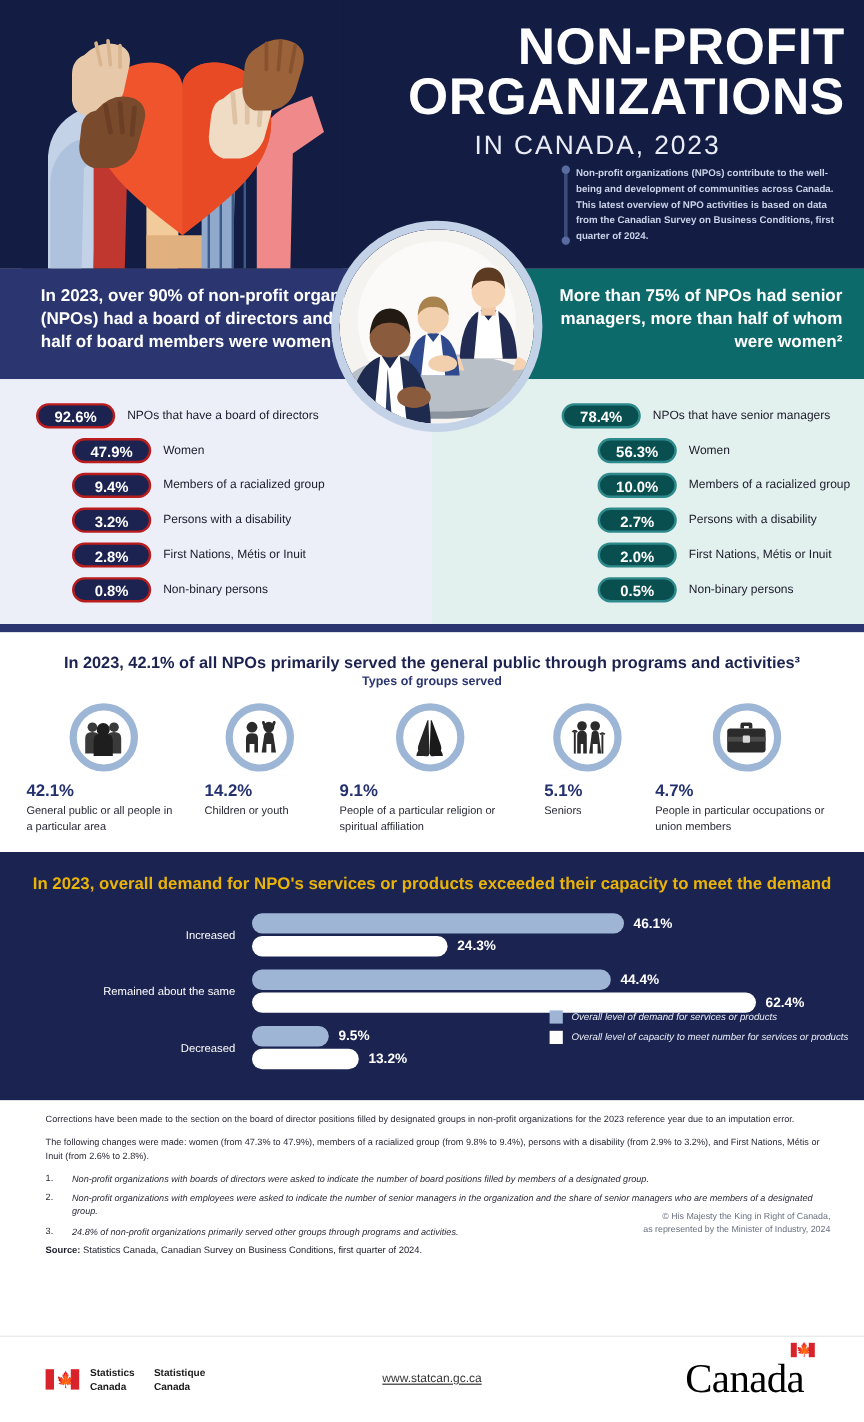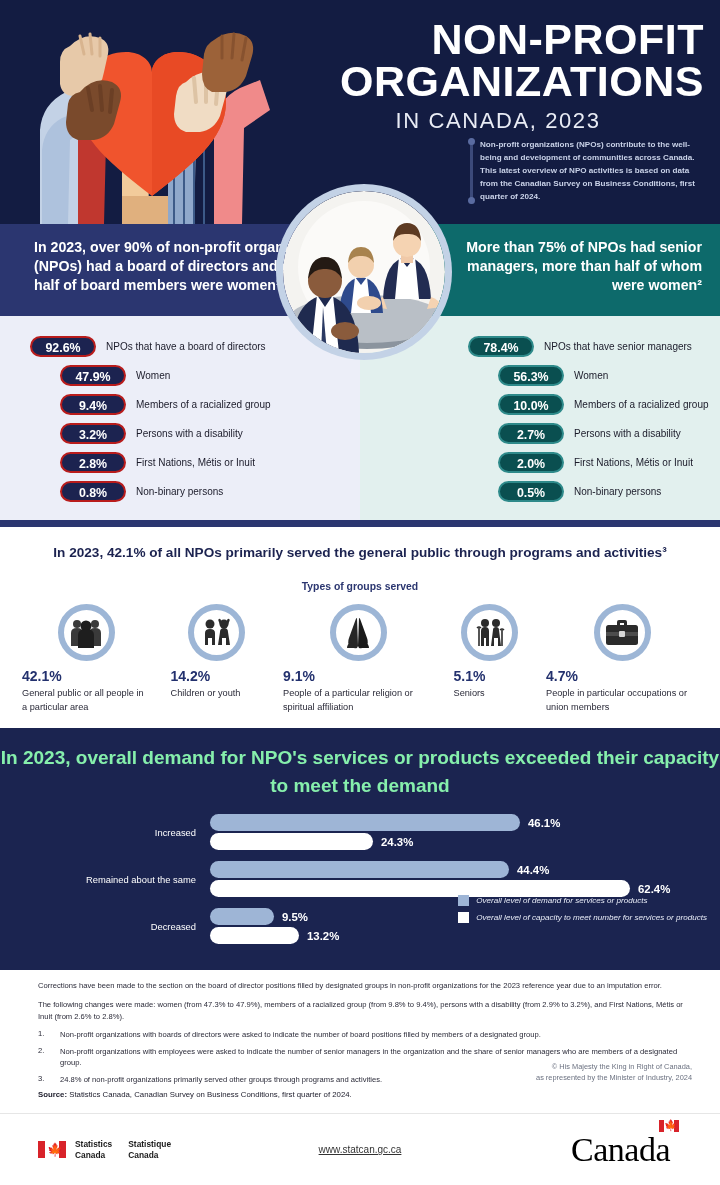--- a/index.html
+++ b/index.html
@@ -97,39 +97,39 @@
 
   
   .divider { height:7px; background:#2b3670; }
 
   
   .groups { background:#ffffff; padding:16px 0 14px; }
   .groups-title {
     color:#1c2350; font-size:13.6px; font-weight:bold; text-align:center; line-height:1.42;
   }
   .groups-sub {
-    color:#2b3670; font-size:10.4px; font-weight:bold; text-align:center; margin-top:19px;
+    color:#2b3670; font-size:10.4px; font-weight:bold; text-align:center; margin-top:1px;
   }
   .groups-row {
     display:flex; justify-content:space-between; align-items:flex-start;
     padding:12px 22px 0;
   }
   .group { }
   .g-circle {
     width:57px; height:57px; border-radius:50%;
     border:6px solid #9db6d6; background:#ffffff;
     margin:0 auto; display:flex; align-items:center; justify-content:center;
   }
   .g-pct { color:#23316e; font-size:14px; font-weight:bold; margin-top:7px; }
   .g-label { color:#2a2a38; font-size:9.2px; line-height:1.45; margin-top:3px; }
 
   
   .demand { background:#1b2450; padding:16px 0 16px; position:relative; }
   .demand-title {
-    color:#86efac; font-size:19px; font-weight:bold; text-align:center; line-height:1.45;
+    color:#eab308; font-size:14px; font-weight:bold; text-align:center; line-height:1.45;
   }
   .chart { margin-top:14px; position:relative; padding-left:0; }
   .grp { position:relative; margin-bottom:9px; }
   .grp-label {
     position:absolute; left:0; width:196px; text-align:right;
     color:#ffffff; font-size:9.4px; top:50%; transform:translateY(-50%);
   }
   .bar-line { display:flex; align-items:center; margin-left:210px; height:19px; }
   .bar { height:17px; border-radius:9px; }
   .bar.demand-c { background:#9eb5d6; }
@@ -144,21 +144,21 @@
   .legend-sw.demand-c { background:#9eb5d6; }
   .legend-sw.capacity-c { background:#ffffff; }
   .legend-txt { color:#e8ecf7; font-size:8.1px; }
 
   
   .notes { background:#ffffff; padding:10px 28px 4px 38px; position:relative; }
   .note-p { color:#2a2a38; font-size:7.6px; line-height:1.55; margin-bottom:7px; }
   .note-list { margin-top:4px; }
   .note-li { display:flex; margin-bottom:5px; }
   .note-num { width:22px; flex:0 0 22px; color:#2a2a38; font-size:7.6px; }
-  .note-body { color:#2a2a38; font-size:7.6px; line-height:1.5; }
+  .note-body { color:#2a2a38; font-size:7.6px; line-height:1.5;font-style:italic; }
   .source { color:#1b1b2a; font-size:7.8px; margin-top:3px; }
   .source b { font-weight:bold; }
   .copyright {
     position:absolute; right:28px; bottom:20px; text-align:right;
     color:#6b7180; font-size:7.4px; line-height:1.5;
   }
 
   
   .footer {
     position:absolute; left:0; bottom:0; width:720px; height:72px;

